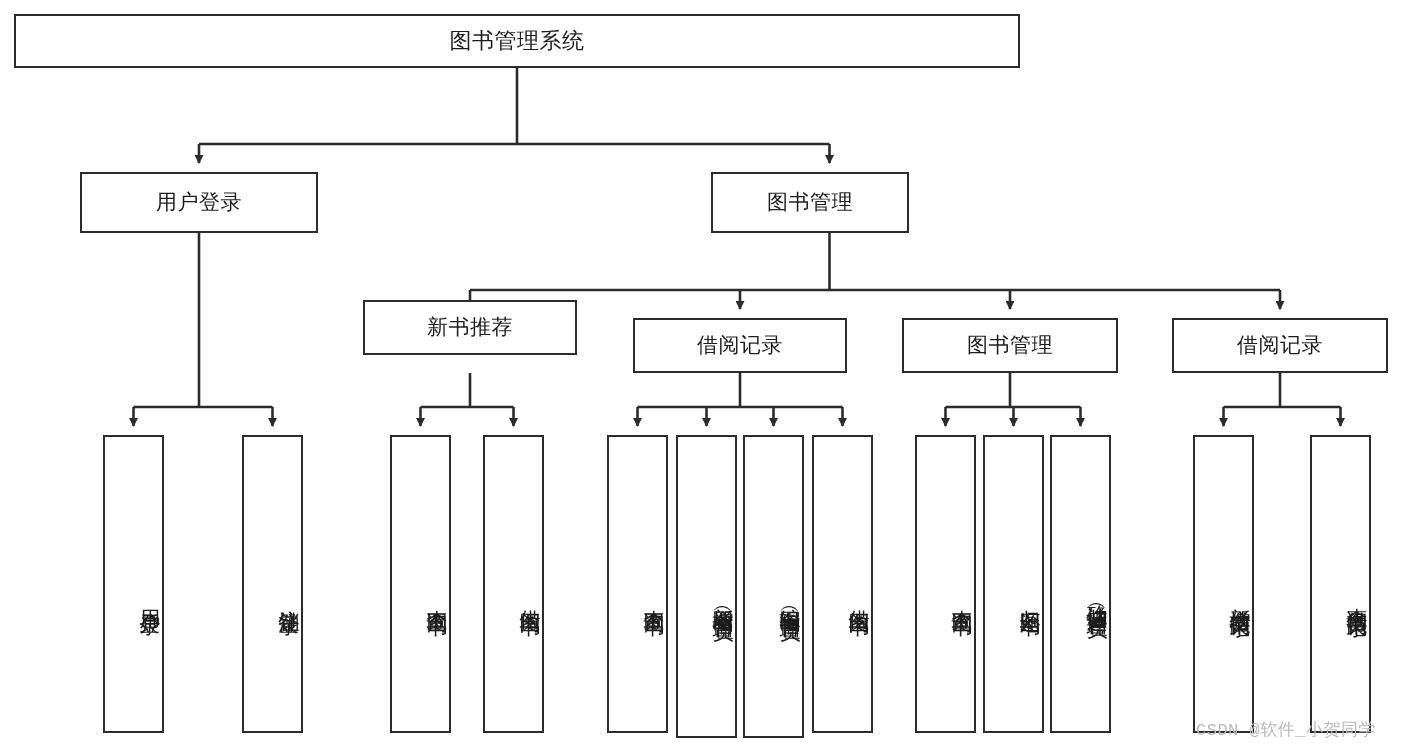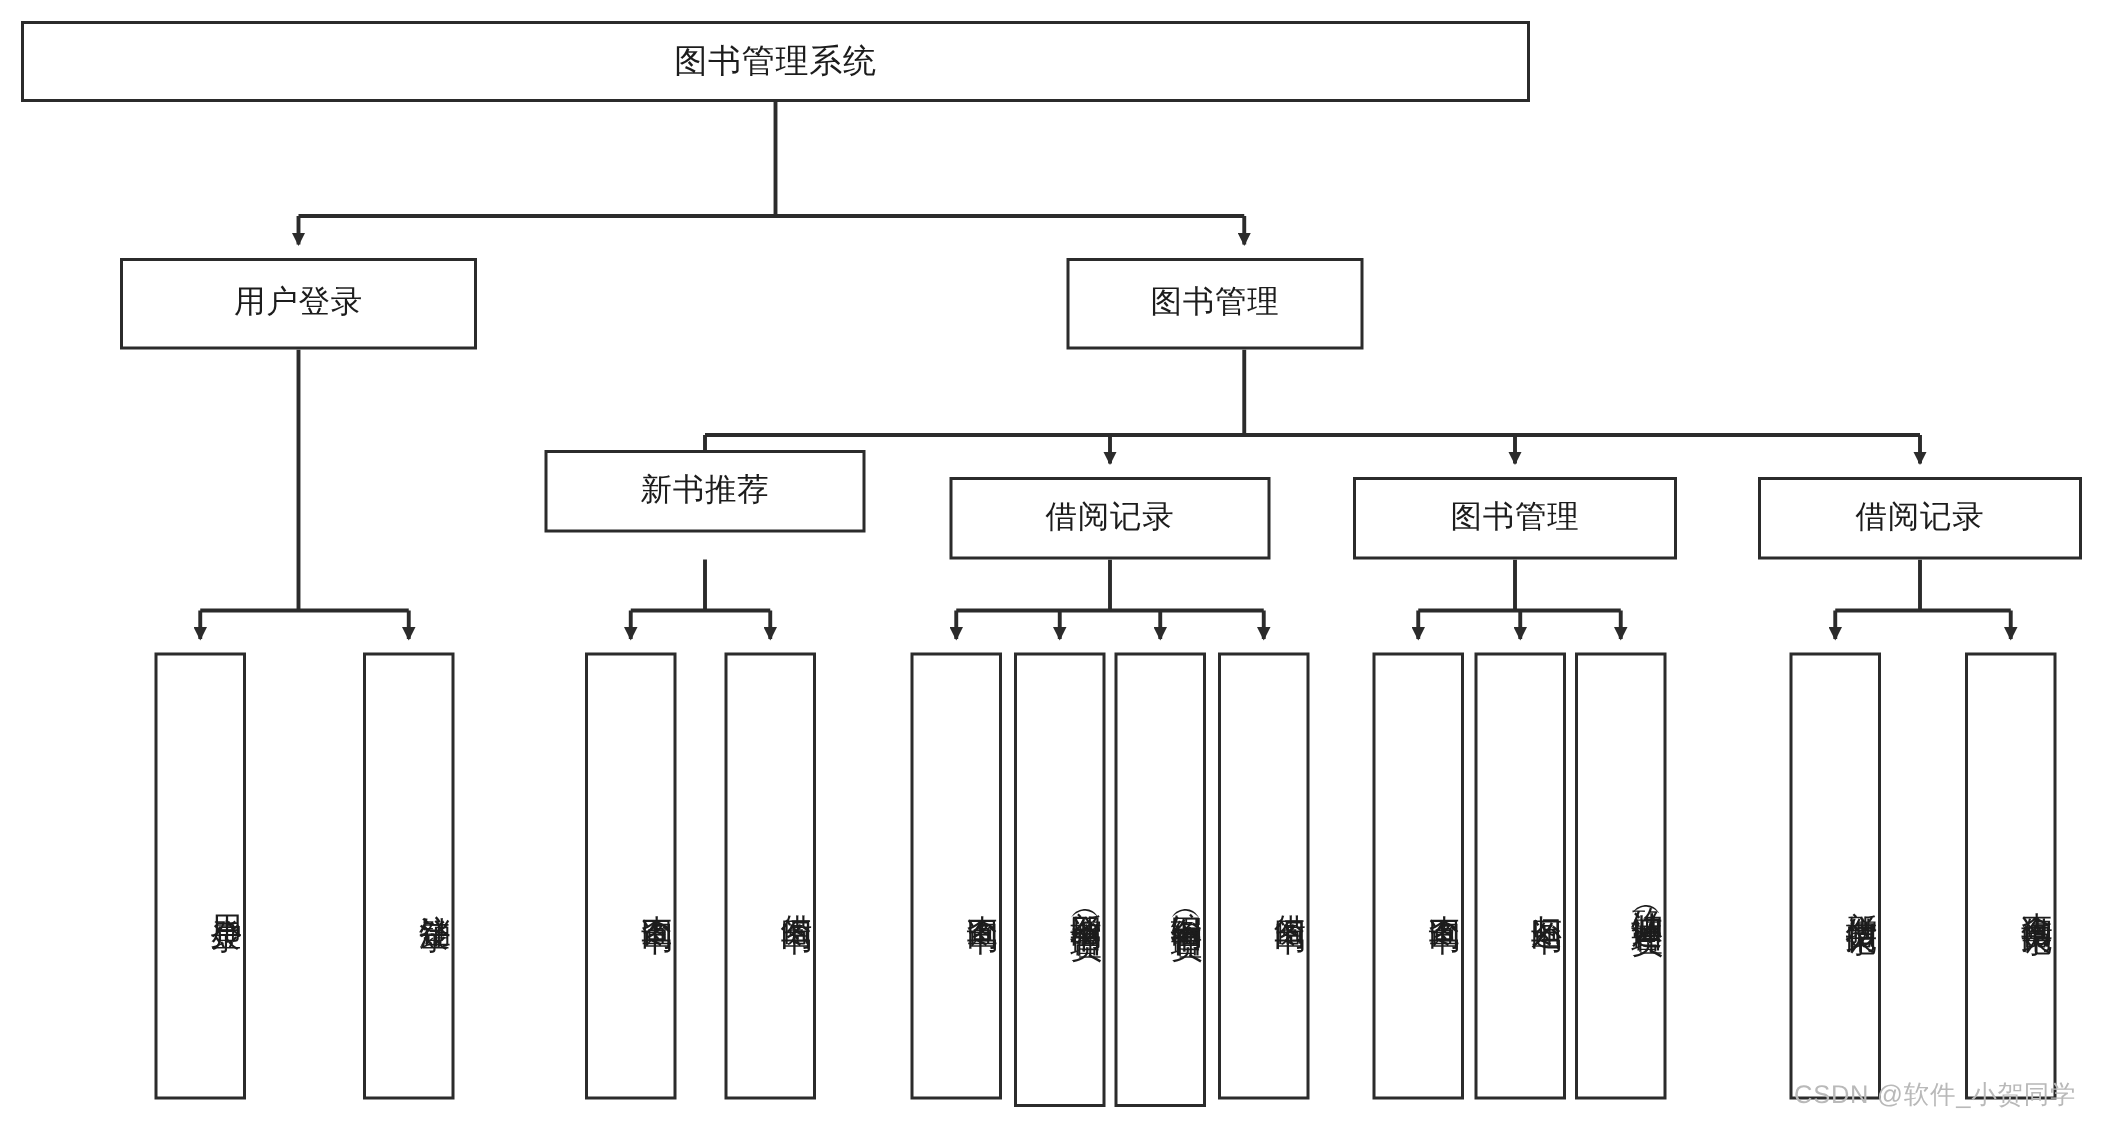--- a/index.html
+++ b/index.html
@@ -170,15 +170,15 @@
         <span class="vtext">确认归还（管理员）</span>
       </div>
       <div class="node vertical" style="left: 1193px; top: 435px; width: 61px; height: 298px;">
         <span class="vtext">新增借阅记录</span>
       </div>
       <div class="node vertical" style="left: 1310px; top: 435px; width: 61px; height: 298px;">
         <span class="vtext">查询借阅记录</span>
       </div>
     </div>
 
-  <div class="watermark" style="left: 1196px; top: 718px;">CSDN @软件_小贺同学</div>
+  <div class="watermark" style="left: 1196px; top: 718px; font-family: Liberation Mono, monospace;">CSDN @软件_小贺同学</div>
 
 </div>
 
 </body></html>

